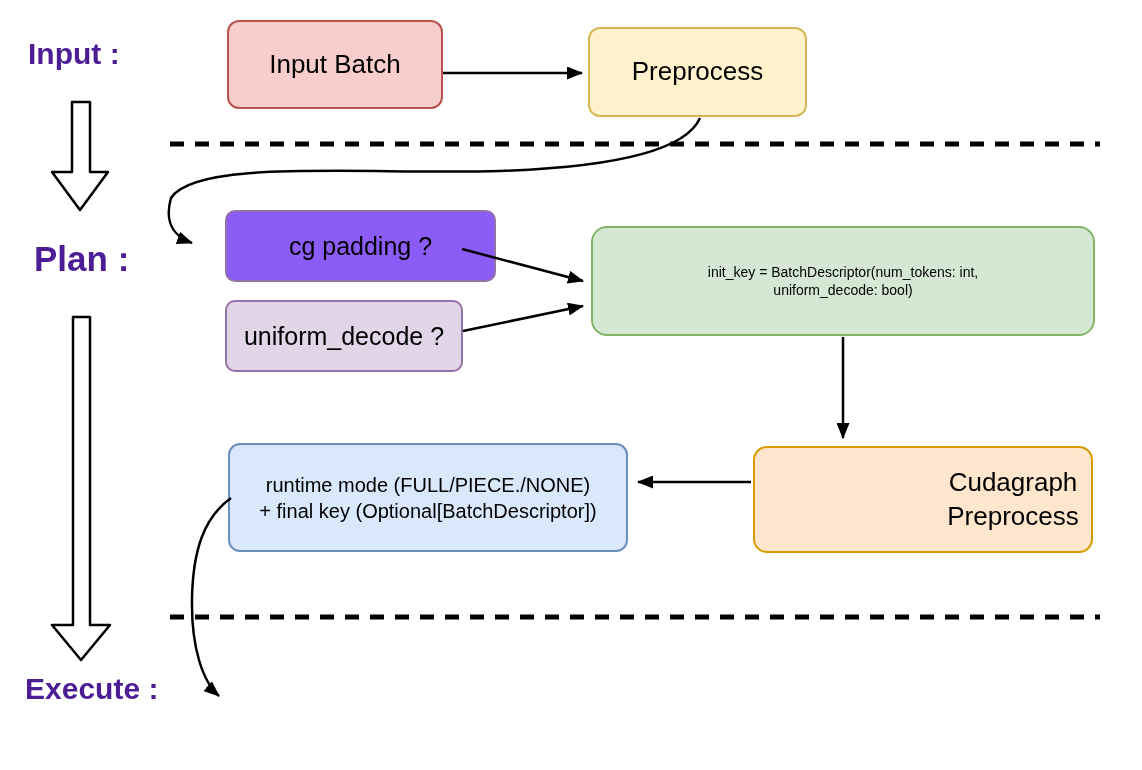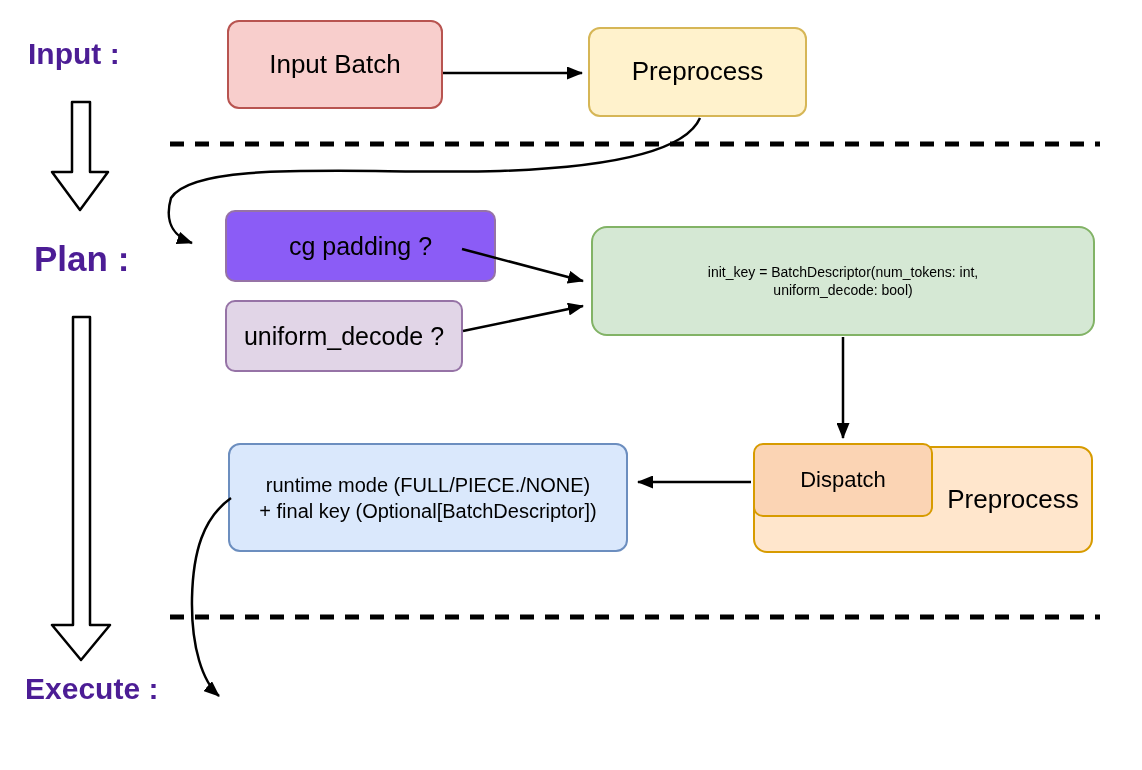--- a/index.html
+++ b/index.html
@@ -59,25 +59,23 @@
   <div class="node" id="init-key">
     <div class="lines">
       <div>init_key = BatchDescriptor(num_tokens: int,</div>
       <div>uniform_decode: bool)</div>
     </div>
   </div>
 
   <div class="node" id="cudagraph-outer"></div>
   <div class="node" id="cudagraph-label">
     <div class="lines">
+      <div>Cudagraph</div>
       <div>Preprocess</div>
     </div>
-  </div>
-  <div class="node" id="dispatch">
-    <span>Dispatch</span>
   </div>
 
   <div class="node" id="runtime-mode">
     <div class="lines">
       <div>runtime mode (FULL/PIECE./NONE)</div>
       <div>+ final key (Optional[BatchDescriptor])</div>
     </div>
   </div>
 
 

